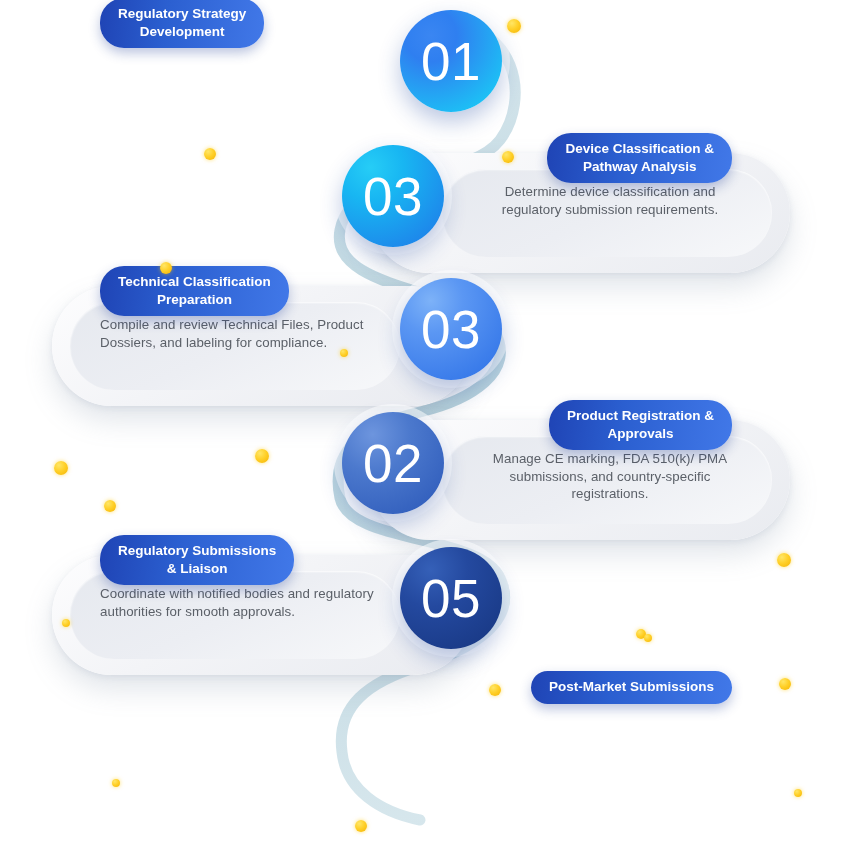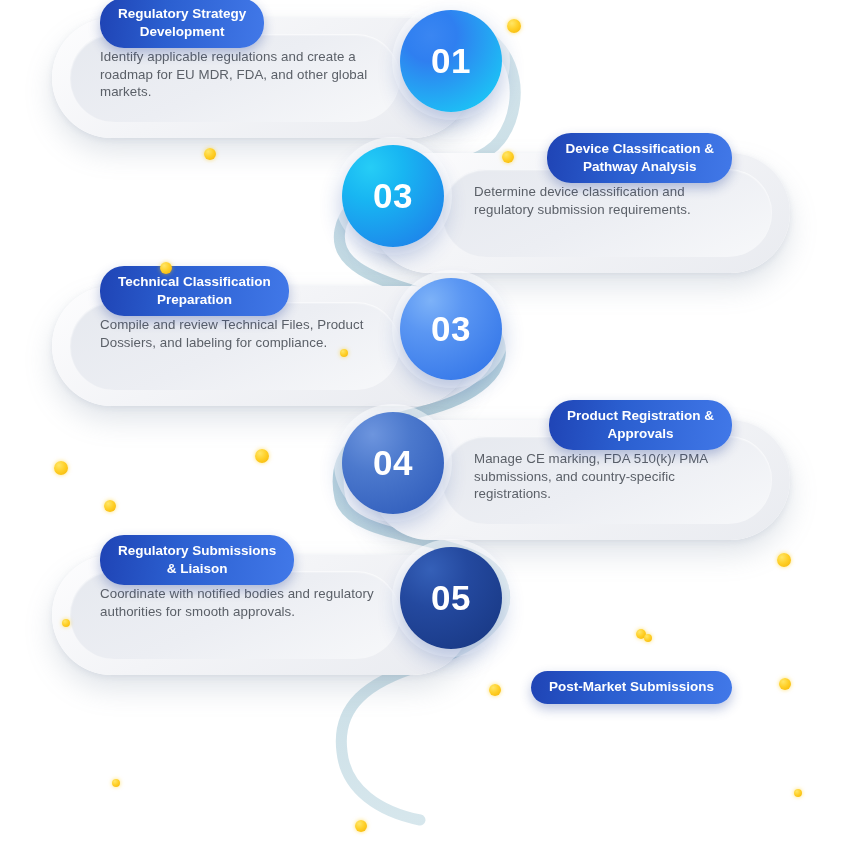--- a/index.html
+++ b/index.html
@@ -53,21 +53,21 @@
     position: absolute;
     top: 18px;
     width: 420px;
     height: 120px;
     border-radius: 62px;
     background: linear-gradient(150deg, #fdfdfe 0%, #f3f4f7 45%, #e9ebf0 100%);
     box-shadow: 0 14px 28px rgba(120,135,160,.22),
                 0 2px 6px rgba(120,135,160,.14);
   }
   .step.left  .card { left: 0; }
-  .step.right .card { right: 0; }
+  .step.right .card { right: 0; text-align: center; }
 
   
   .panel {
     position: absolute;
     top: 16px;
     width: 330px;
     height: 88px;
     border-radius: 46px;
     background: linear-gradient(155deg, #e6e9ef 0%, #eceef3 50%, #f7f8fa 100%);
     box-shadow: inset 0 1px 2px rgba(255,255,255,.9);
@@ -110,22 +110,22 @@
   .num {
     position: absolute;
     top: 10px;
     width: 102px;
     height: 102px;
     border-radius: 50%;
     display: flex;
     align-items: center;
     justify-content: center;
     color: #ffffff;
-    font-size: 35px;
-    font-weight: bold;
+    font-size: 53px;
+    font-weight: normal;
     letter-spacing: .5px;
     z-index: 30;
     box-shadow: 0 10px 22px rgba(30,70,160,.30),
                 0 0 0 8px rgba(255,255,255,.55);
   }
   .step.left  .num { right: 10px; }
   .step.right .num { left: 12px; }
 </style>
 </head>
 <body>
@@ -146,25 +146,20 @@
              C 328 292, 470 288, 494 330
              C 518 372, 470 400, 420 412
              C 360 426, 330 452, 340 498
              C 350 544, 480 534, 500 578
              C 520 622, 470 650, 420 666
              C 368 682, 336 706, 342 752
              C 346 790, 380 812, 420 820" fill="none" stroke="url(#ribGrad)" stroke-width="11" stroke-linecap="round" opacity="0.85"></path>
   </svg>
 
   <div class="step left" style="top:0px;">
-    <div class="card">
-      <div class="panel">
-        <div class="desc">Identify applicable regulations and create a roadmap for EU MDR, FDA, and other global markets.</div>
-      </div>
-    </div>
     <div class="pill">Regulatory Strategy
 Development</div>
     <div class="num" style="background:radial-gradient(circle at 30% 25%, #3a86f2 0%, #2f7ff0 25%, #16d8f7 100%);">01</div>
   </div>
 
   <div class="step right" style="top:135px;">
     <div class="card">
       <div class="panel">
         <div class="desc">Determine device classification and regulatory submission requirements.</div>
       </div>
@@ -186,21 +181,21 @@
   </div>
 
   <div class="step right" style="top:402px;">
     <div class="card">
       <div class="panel">
         <div class="desc">Manage CE marking, FDA 510(k)/ PMA submissions, and country-specific registrations.</div>
       </div>
     </div>
     <div class="pill">Product Registration &amp;
 Approvals</div>
-    <div class="num" style="background:radial-gradient(circle at 30% 22%, #6d95de 0%, #4c79cd 35%, #2a57b8 100%);">04</div>
+    <div class="num" style="background:radial-gradient(circle at 30% 22%, #6d95de 0%, #4c79cd 35%, #2a57b8 100%);">02</div>
   </div>
 
   <div class="step left" style="top:537px;">
     <div class="card">
       <div class="panel">
         <div class="desc">Coordinate with notified bodies and regulatory authorities for smooth approvals.</div>
       </div>
     </div>
     <div class="pill">Regulatory Submissions
 &amp; Liaison</div>

